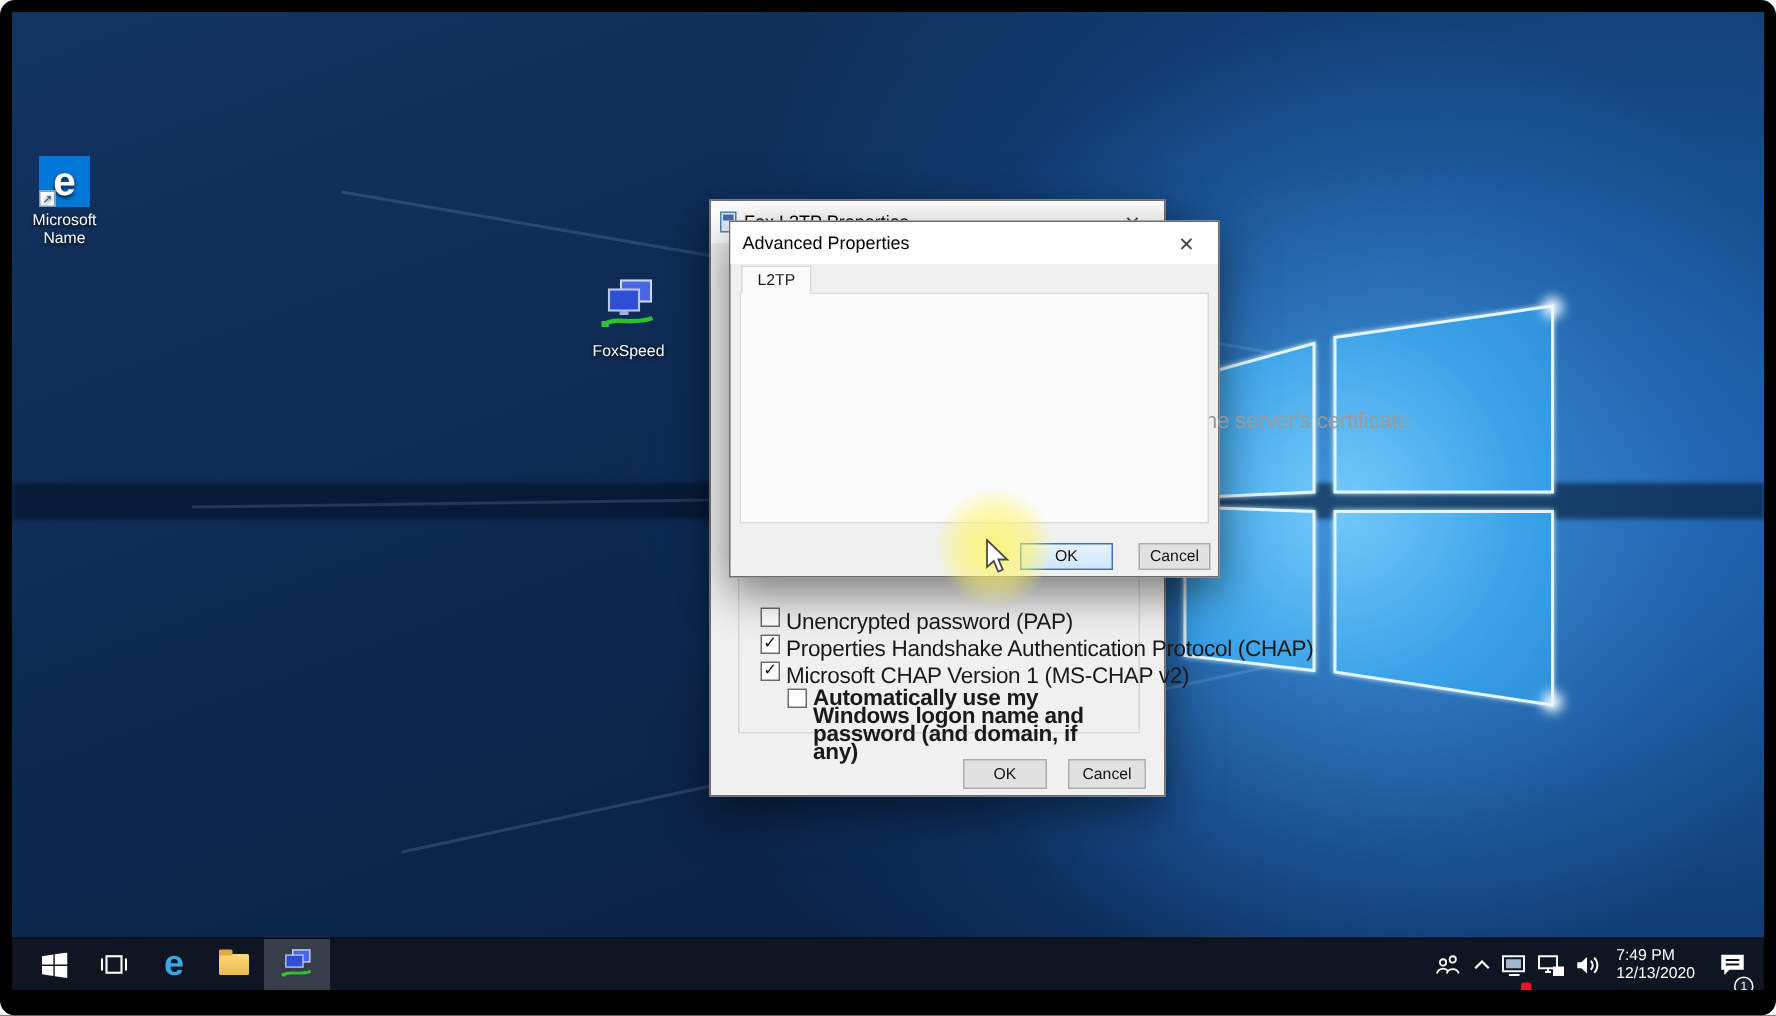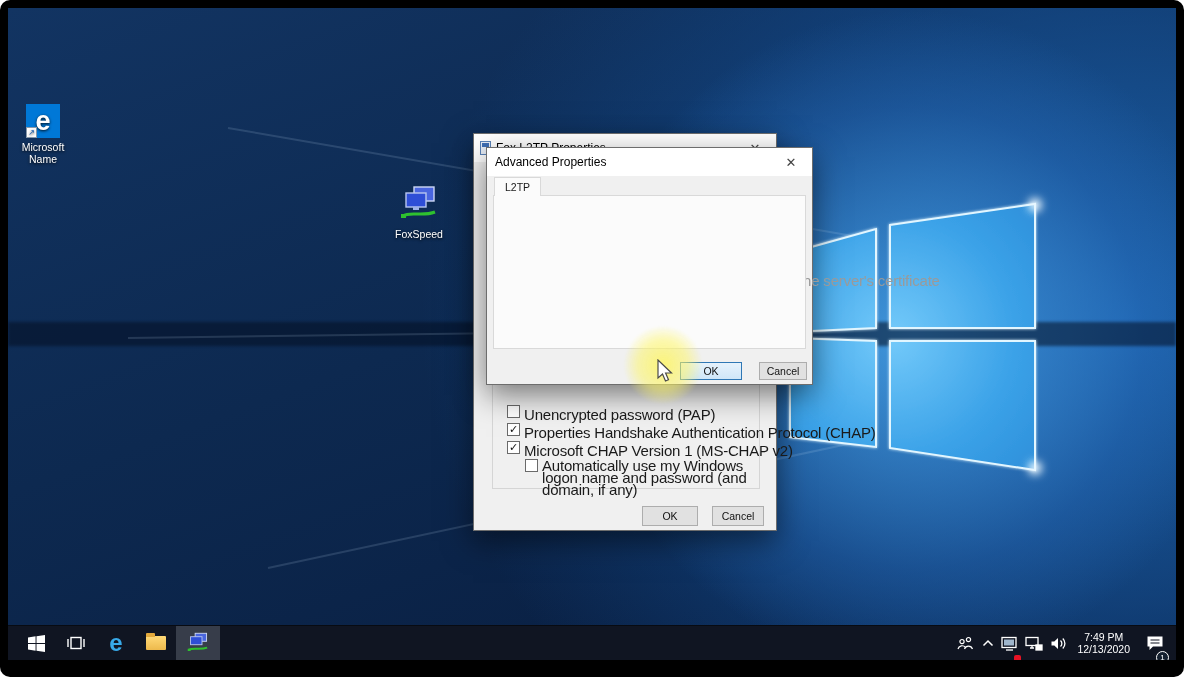--- a/index.html
+++ b/index.html
@@ -51,21 +51,21 @@
   
   .taskbar { position:absolute; left:0; bottom:0; width:1168px; height:35px; background:#101522; border-top:1px solid rgba(0,0,0,.45); z-index:40; display:flex; align-items:center; }
   .tb-left { display:flex; align-items:center; height:100%; padding-left:8px; }
   .tb-slot { width:40px; height:100%; display:flex; align-items:center; justify-content:center; }
   .tb-slot.active { background:rgba(140,145,160,.32); width:44px; }
   .tb-edge-e { color:#38a9e8; font-size:24px; font-weight:bold; line-height:1; }
   .folder { position:relative; width:20px; height:14px; background:linear-gradient(#ffd977,#edb94c); border-radius:1px; }
   .folder::before { content:""; position:absolute; left:0; top:-3px; width:9px; height:4px; background:#e3a93c; border-radius:1px 1px 0 0; }
   .tray { margin-left:auto; display:flex; align-items:center; height:100%; gap:7px; padding-right:8px; }
   .tray-ic { display:flex; align-items:center; justify-content:center; height:100%; }
-  .clock { color:#fff; font-size:10.5px; line-height:12px; text-align:center; padding:0 3px; }
+  .clock { color:#fff; font-size:10.5px; line-height:12px; text-align:left; padding:0 3px; }
   .badge-red { position:absolute; right:-3px; bottom:-2px; width:7px; height:7px; background:#e81224; border-radius:2px; }
   .ac-badge { position:absolute; right:-5px; bottom:-4px; width:13px; height:13px; border-radius:50%; background:#15202f; border:1px solid #fff; color:#fff; font-size:8px; line-height:11px; text-align:center; }
 </style>
 </head>
 <body>
 
 <div class="stage">
   <div class="screen">
 
     <div class="dark-band"></div>
@@ -142,21 +142,21 @@
       <div>
         <span class="cb" style="left:33px; top:289px;">✓</span>
         <span class="lbl small" style="left:50px; top:290px;">Properties Handshake Authentication Protocol (CHAP)</span>
       </div>
       <div>
         <span class="cb" style="left:33px; top:307px;">✓</span>
         <span class="lbl small" style="left:50px; top:308px;">Microsoft CHAP Version 1 (MS-CHAP v2)</span>
       </div>
       <div>
         <span class="cb" style="left:51px; top:325px;"></span>
-        <span class="lbl small" style="left:68px; top:326px; width:210px; white-space:normal; line-height:12px;">Automatically use my Windows logon name and password (and domain, if any)</span>
+        <span class="lbl small" style="left:68px; top:326px; width:210px; white-space:normal; line-height:12px;font-weight:bold;">Automatically use my Windows logon name and password (and domain, if any)</span>
       </div>
 
       <div class="btn" style="left:168px; top:372px; width:56px; height:20px;">OK</div>
       <div class="btn" style="left:238px; top:372px; width:52px; height:20px;">Cancel</div>
     </div>
 
     <div class="dialog" style="left:442px; top:139px; width:327px; height:238px; z-index:20;">
       <div class="titlebar">
         <span class="ttl">Advanced Properties</span>
         <span class="closebox">✕</span>

